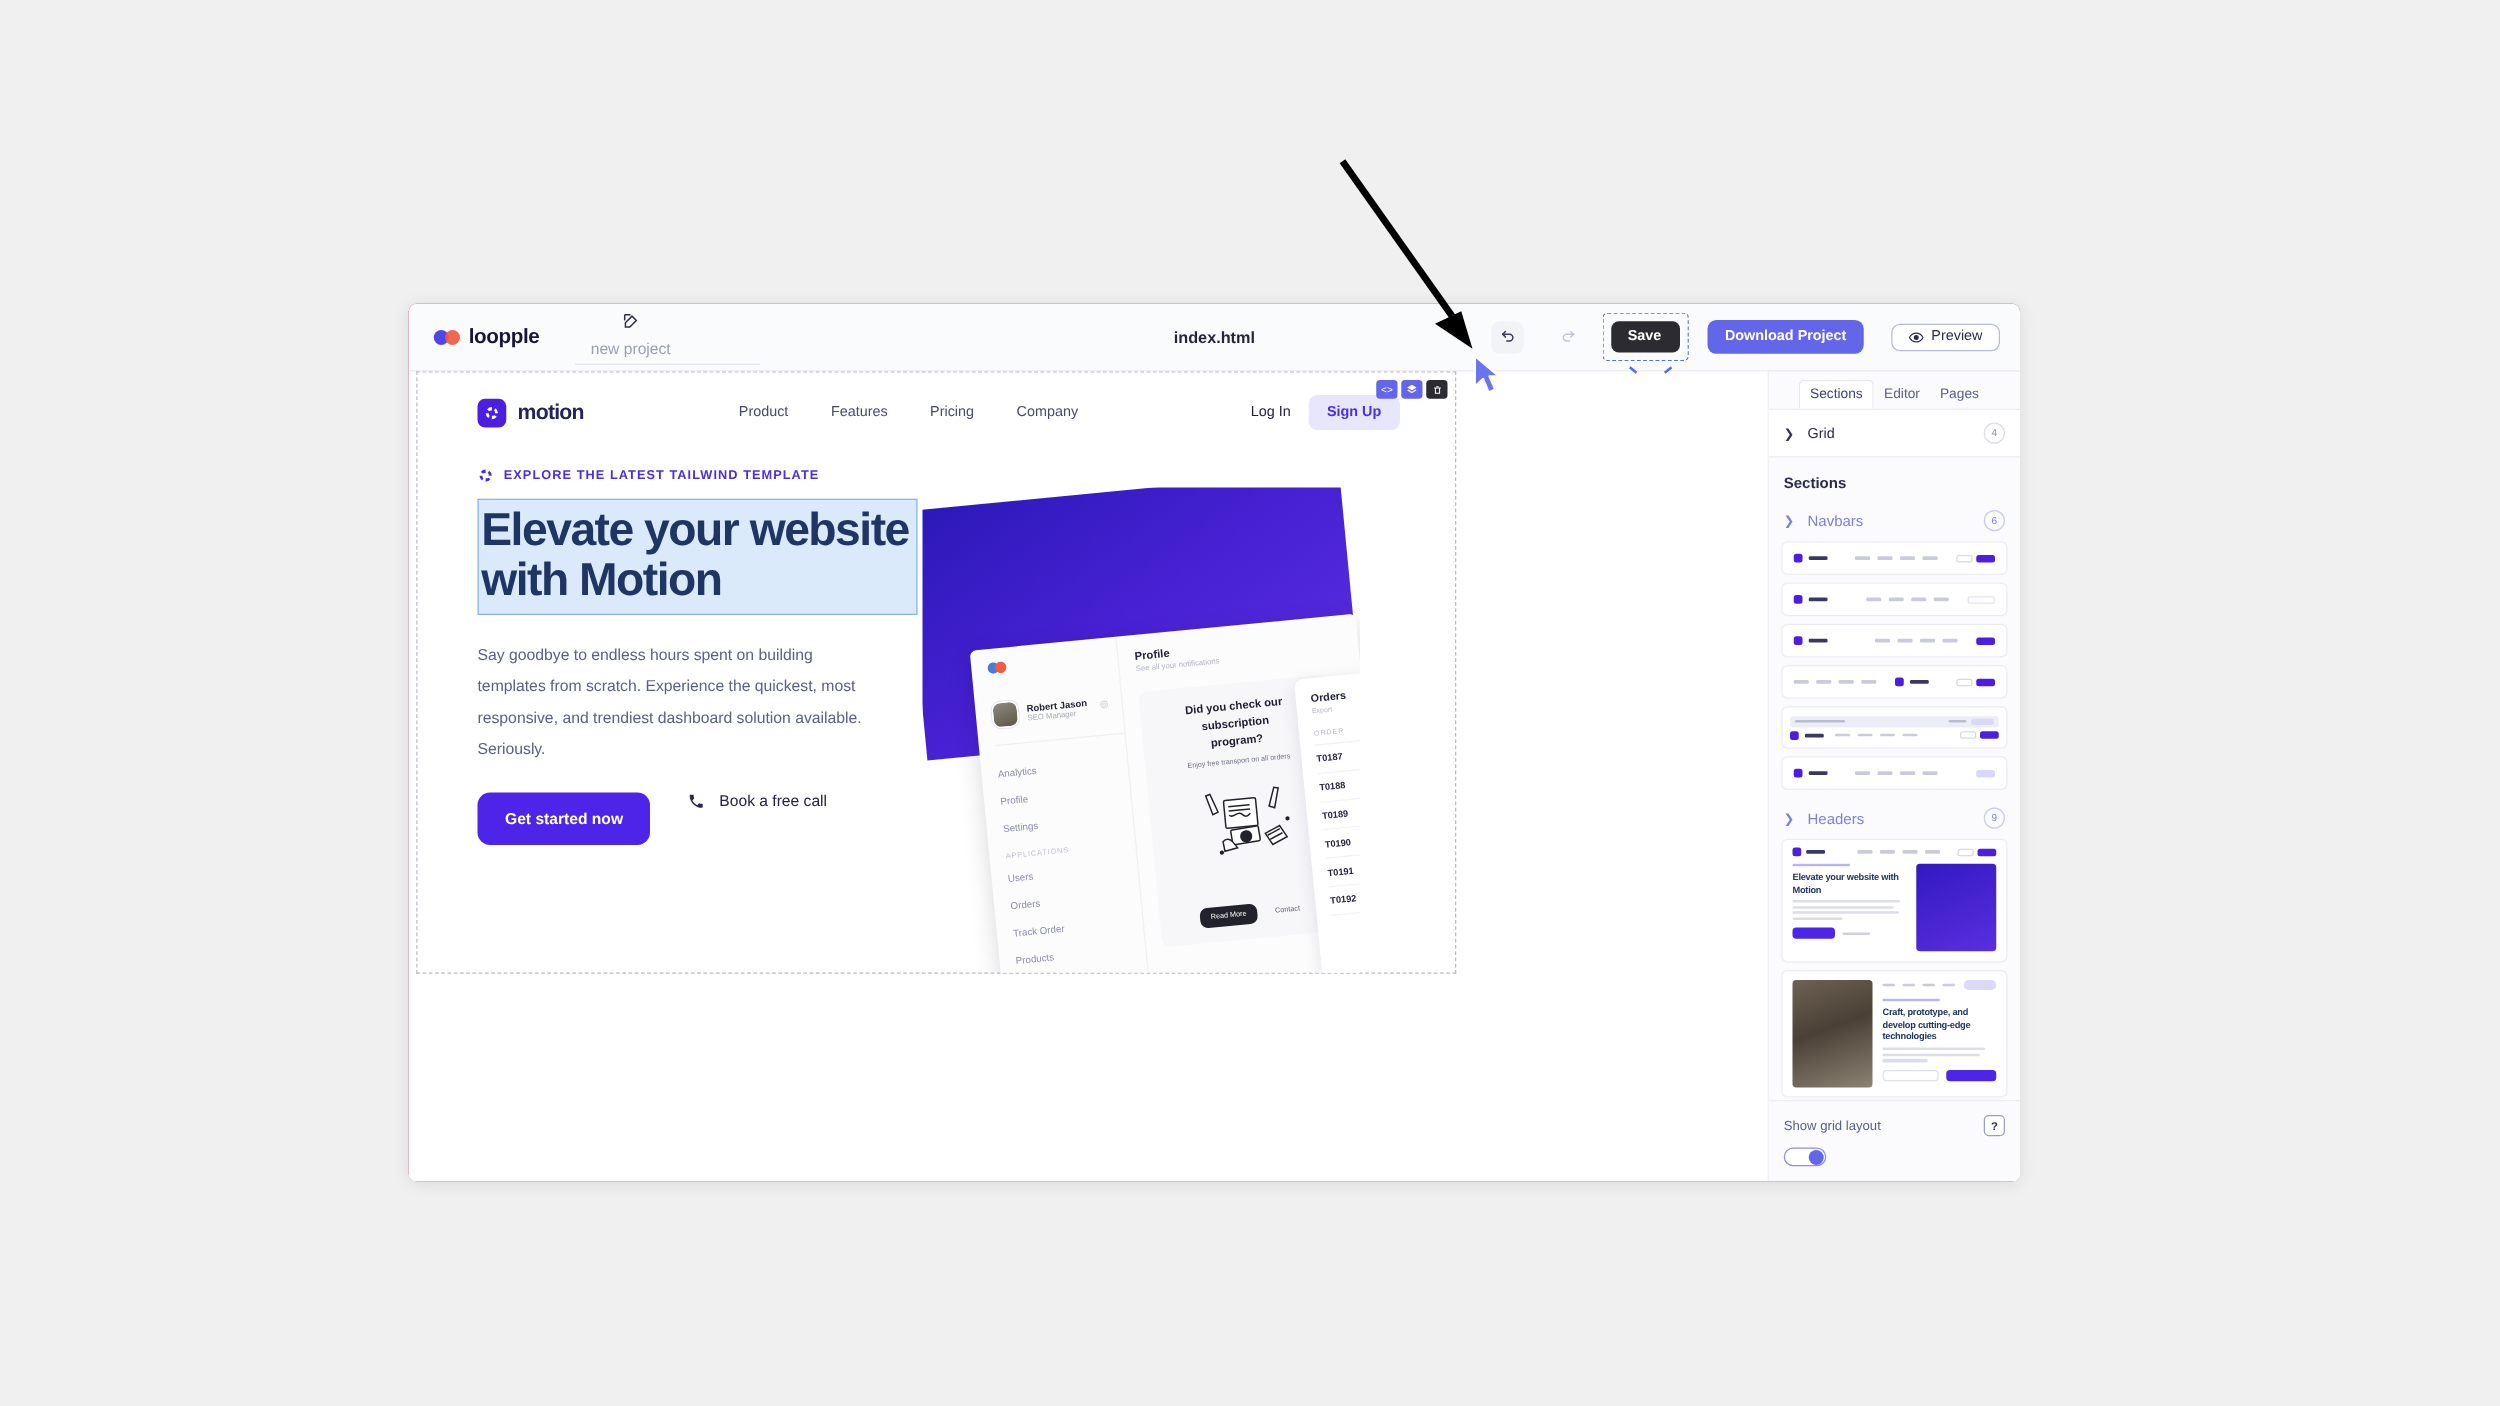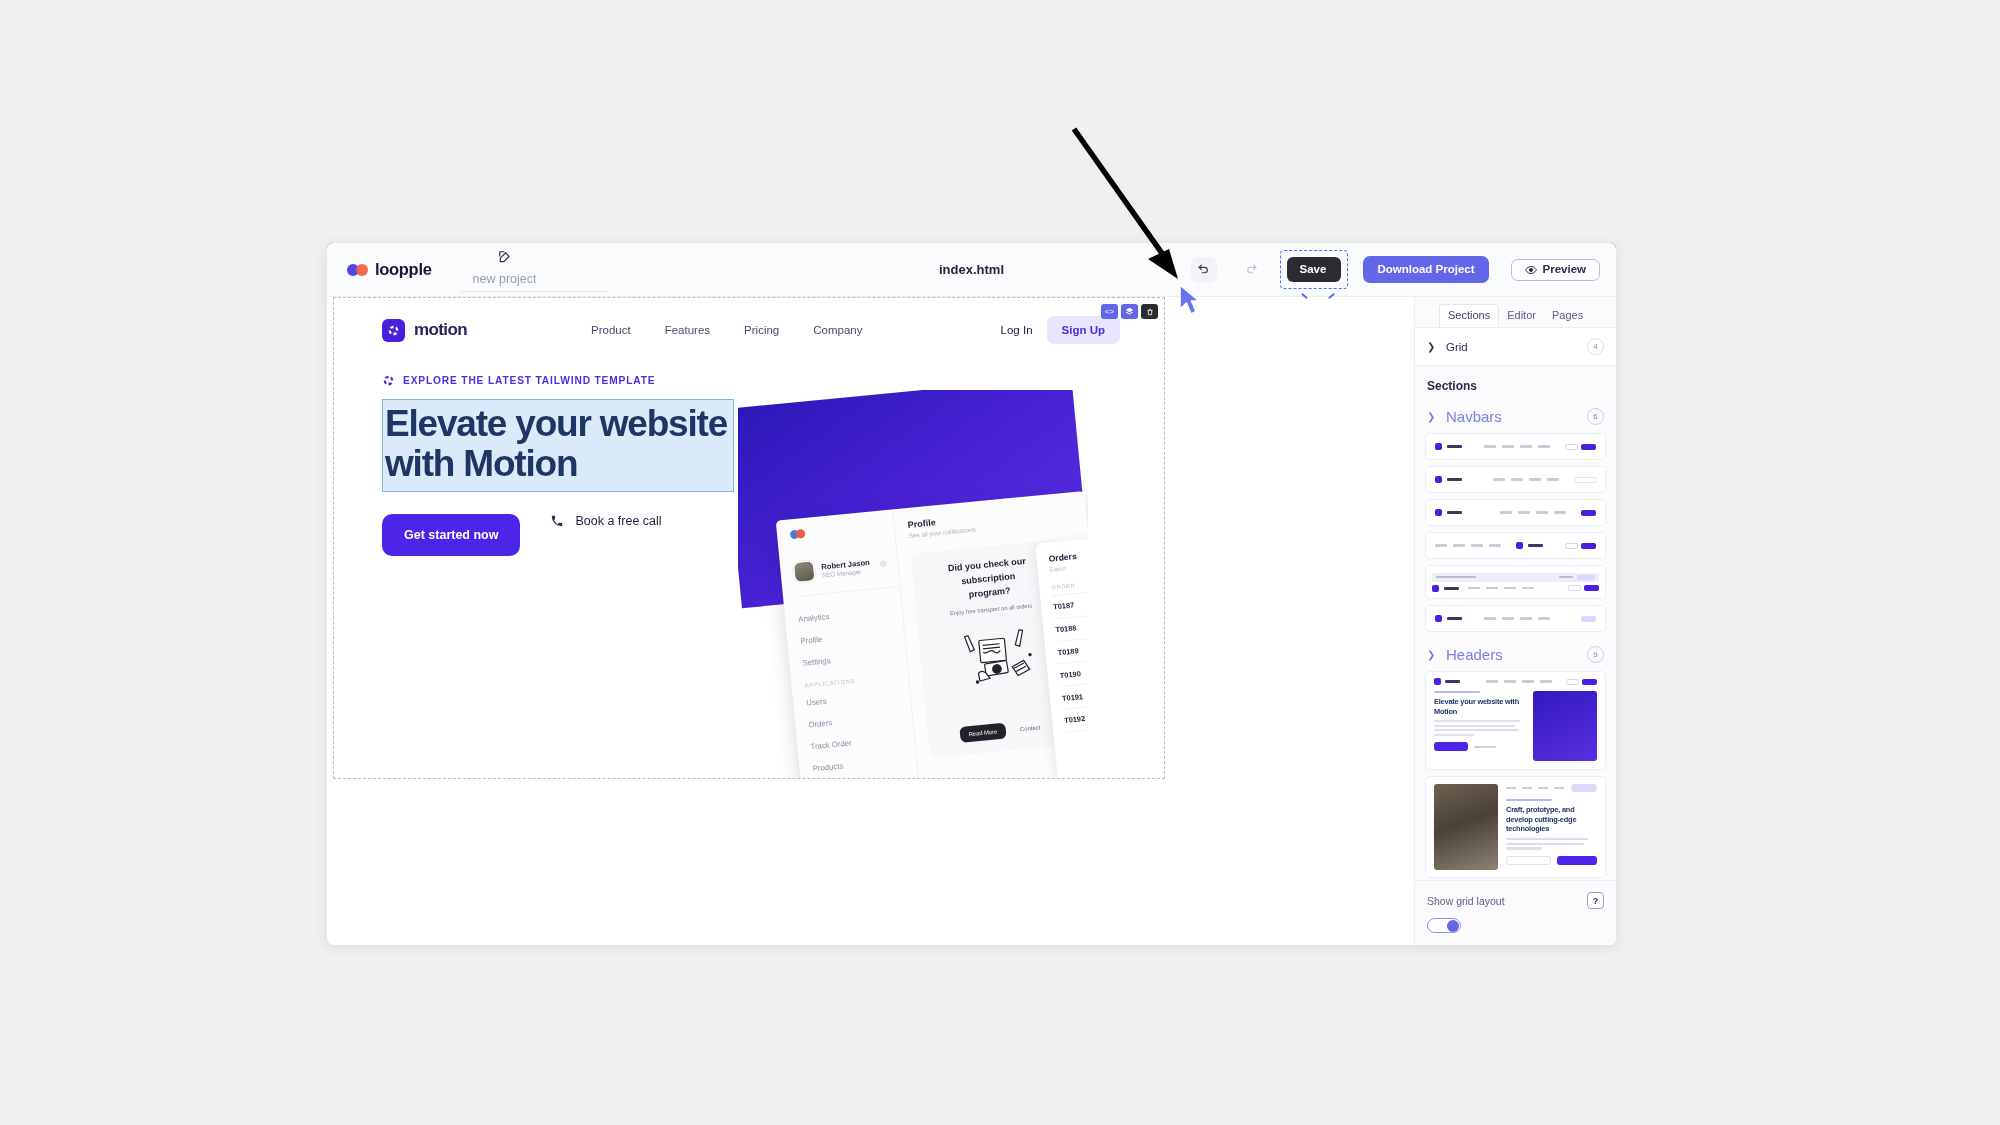--- a/index.html
+++ b/index.html
@@ -87,21 +87,21 @@
   .sel-dash::after  { right:18%; bottom:-9px; transform:rotate(-40deg); }
 
   .btn-primary {
     background: #6366e8; color: #fff;
     font-size: 11.5px; font-weight: 700;
     border: none; border-radius: 7px;
     padding: 8px 14px; line-height: 1;
   }
   .btn-outline {
     background: #fff; color: #2c2b4e;
-    font-size: 11.5px; font-weight: 700;
+    font-size: 11.5px; font-weight: 400;
     border: 1px solid #b9bbd6; border-radius: 7px;
     padding: 4px 13px; line-height: 1;
     display: flex; align-items: center; gap: 6px;
   }
 
   
   .app-body { flex: 1; display: flex; min-height: 0; background:#fff; }
 
   
   .canvas-area {
@@ -287,21 +287,21 @@
   .rp-row-grid .lbl { font-size: 11.5px; color: #2c2b4e; }
   .count-pill {
     margin-left: auto;
     width: 17px; height: 17px; border-radius: 50%;
     border: 1px solid #dcdce8; color: #8b8fae;
     font-size: 8px; display: flex; align-items: center; justify-content: center;
   }
   .rp-sections-title { font-size: 12px; font-weight: 700; color: #2c2b4e; padding: 13px 12px 11px; }
   .rp-scroll { flex: 1; overflow: hidden; padding: 0 10px; }
   .grp-head { display: flex; align-items: center; gap: 9px; padding: 4px 2px 8px; }
-  .grp-head .lbl { font-size: 15px; color: #7b7fde; font-weight: 500; }
+  .grp-head .lbl { font-size: 12px; color: #7b7fde; font-weight: 500; }
   .grp-head .chev { color: #7b7fde; }
   .grp-head .count-pill { border-color: #c9cbf0; color: #7b7fde; }
 
   .thumb {
     background: #fff; border: 1px solid #ececf3; border-radius: 5px;
     margin-bottom: 6px; overflow: hidden;
   }
   .thumb.nav { height: 27px; display: flex; align-items: center; padding: 0 9px; gap: 5px; }
   .tlogo { width: 7px; height: 7px; border-radius: 2px; background: #4c1fe0; }
   .tword { width: 15px; height: 3px; border-radius: 1px; background: #3a3860; }
@@ -484,20 +484,21 @@
                   <path d="M12 21a9 9 0 007.2-3.6l-3-2.2A5.3 5.3 0 0112 15.7V21z"></path>
                   <path d="M3 12a9 9 0 003.6 7.2l2.2-3A5.3 5.3 0 017.3 12H3z"></path>
                 </svg>
                 <span>EXPLORE THE LATEST TAILWIND TEMPLATE</span>
               </div>
 
               <div class="headline-box">
                 <div class="headline">Elevate your website with Motion</div>
               </div>
 
+              <p class="hero-para">Say goodbye to endless hours spent on building templates from scratch. Experience the quickest, most responsive, and trendiest dashboard solution available. Seriously.</p>
 
               <div class="cta-row">
                 <button class="cta-primary">Get started now</button>
                 <span class="cta-secondary">
                   <svg width="14" height="14" viewBox="0 0 24 24" fill="#2b2a4d">
                     <path d="M6.6 10.8a15 15 0 006.6 6.6l2.2-2.2a1 1 0 011-.25 11 11 0 003.5.56 1 1 0 011 1V20a1 1 0 01-1 1A17 17 0 013 4a1 1 0 011-1h3.5a1 1 0 011 1 11 11 0 00.56 3.5 1 1 0 01-.25 1l-2.2 2.3z"></path>
                   </svg>
                   <span>Book a free call</span>
                 </span>
               </div>

